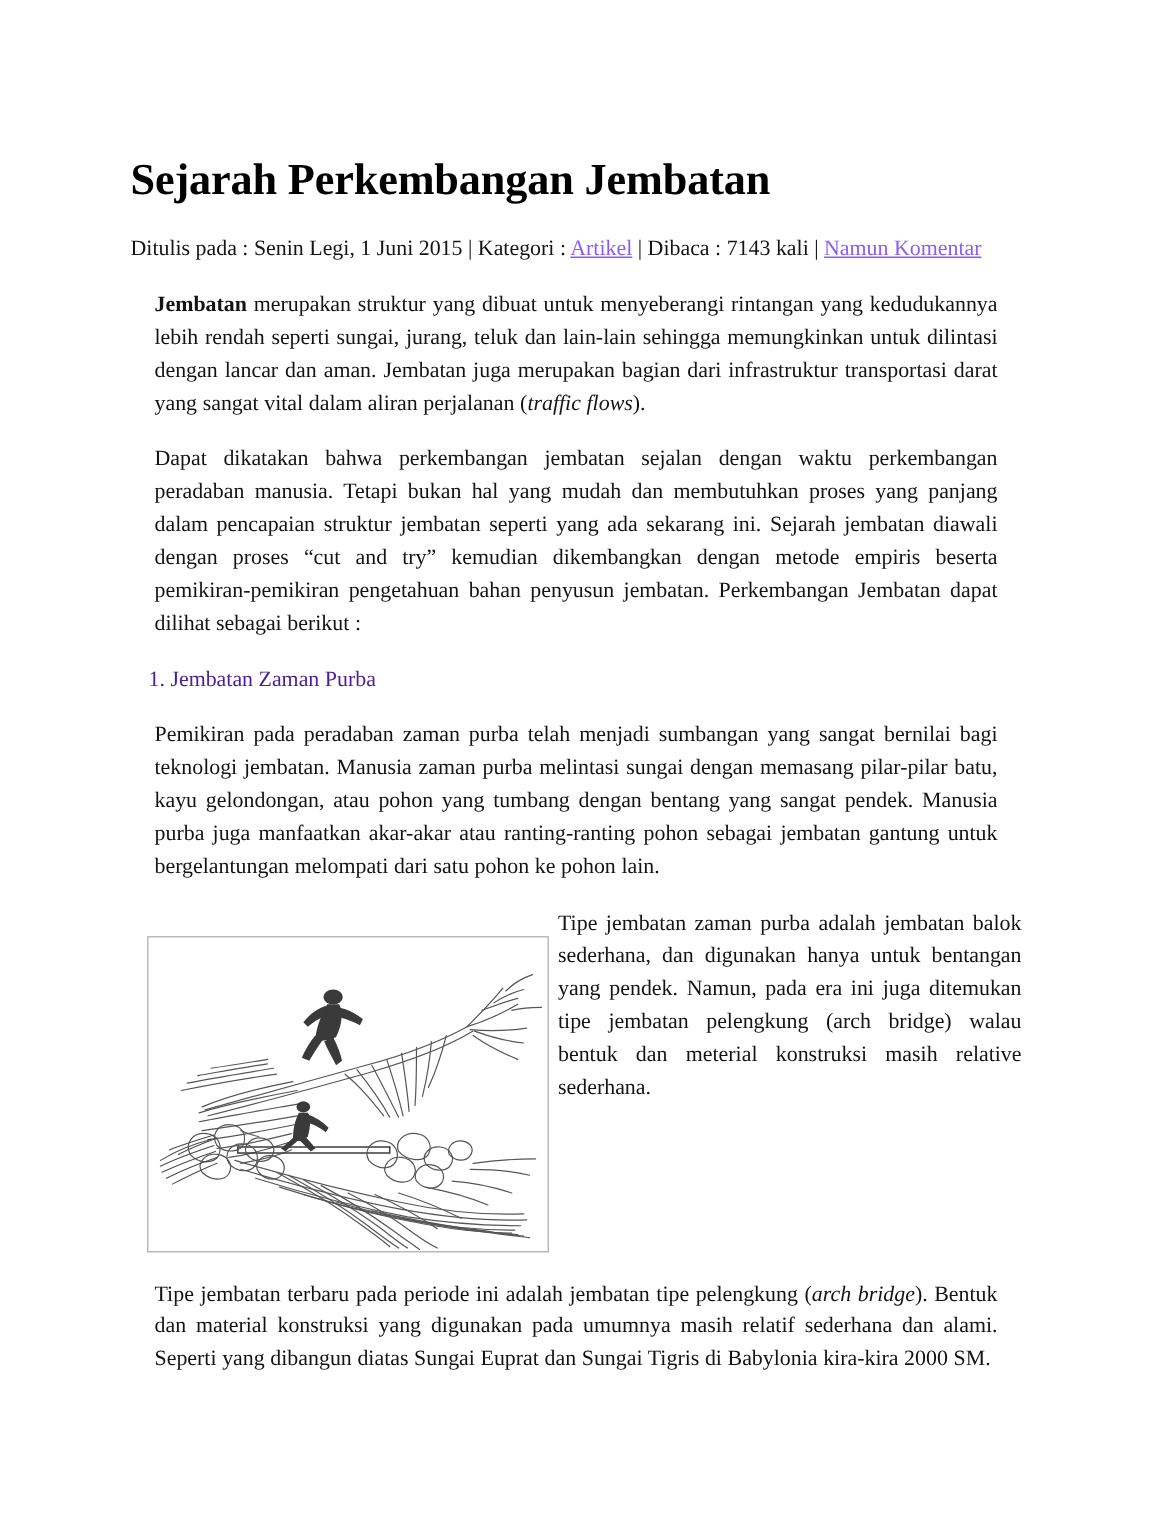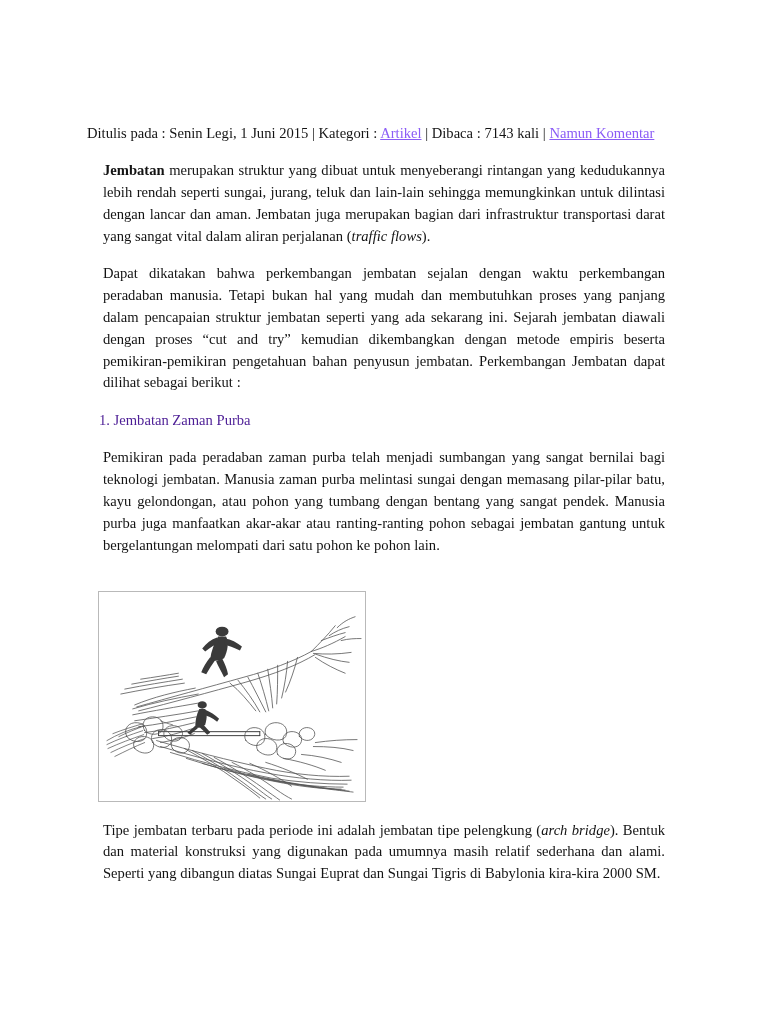--- a/index.html
+++ b/index.html
@@ -102,20 +102,21 @@
     margin: 0;
   }
   .clearer { clear: both; height: 0; }
 </style>
 </head>
 <body>
 
 <div class="page">
   <div class="content">
 
+    <h1 class="doc-title">Sejarah Perkembangan Jembatan</h1>
 
     <div class="meta-line">
       <span>Ditulis pada : </span><span>Senin Legi, 1 Juni 2015</span><span class="sep"> | </span><span>Kategori : </span><a class="doc-link" href="#">Artikel</a><span class="sep"> | </span><span>Dibaca : </span><span>7143 kali</span><span class="sep"> | </span><a class="doc-link" href="#">Namun Komentar</a>
     </div>
 
     <p class="body-par par-gap-lg"><b class="lead">Jembatan</b><span> merupakan struktur yang dibuat untuk menyeberangi rintangan yang kedudukannya lebih rendah seperti sungai, jurang, teluk dan lain-lain sehingga memungkinkan untuk dilintasi dengan lancar dan aman. Jembatan juga merupakan bagian dari infrastruktur transportasi darat yang sangat vital dalam aliran perjalanan (</span><i class="ital">traffic flows</i><span>).</span></p>
 
     <p class="body-par par-gap">Dapat dikatakan bahwa perkembangan jembatan sejalan dengan waktu perkembangan peradaban manusia. Tetapi bukan hal yang mudah dan membutuhkan proses yang panjang dalam pencapaian struktur jembatan seperti yang ada sekarang ini. Sejarah jembatan diawali dengan proses “cut and try” kemudian dikembangkan dengan metode empiris beserta pemikiran-pemikiran pengetahuan bahan penyusun jembatan. Perkembangan Jembatan dapat dilihat sebagai berikut :</p>
 
     <p class="sec-head par-gap">1. Jembatan Zaman Purba</p>
@@ -228,19 +229,20 @@
           <path d="M168 172 C184 177 198 183 210 189"></path>
           <path d="M186 168 C202 171 216 175 228 180"></path>
           <path d="M204 164 C218 165 232 168 244 172"></path>
           <path d="M216 156 C230 156 244 157 256 160"></path>
 
           <path d="M218 152 C232 150 246 149 260 149"></path>
         </g>
       </svg>
     </div>
 
+    <p class="wrap-par">Tipe jembatan zaman purba adalah jembatan balok sederhana, dan digunakan hanya untuk bentangan yang pendek. Namun, pada era ini juga ditemukan tipe jembatan pelengkung (arch bridge) walau bentuk dan meterial konstruksi masih relative sederhana.</p>
 
     <div class="clearer"></div>
 
     <p class="body-par par-gap"><span>Tipe jembatan terbaru pada periode ini adalah jembatan tipe pelengkung (</span><i class="ital">arch bridge</i><span>). Bentuk dan material konstruksi yang digunakan pada umumnya masih relatif sederhana dan alami. Seperti yang dibangun diatas Sungai Euprat dan Sungai Tigris di Babylonia kira-kira 2000 SM.</span></p>
 
   </div>
 </div>
 
 </body></html>

